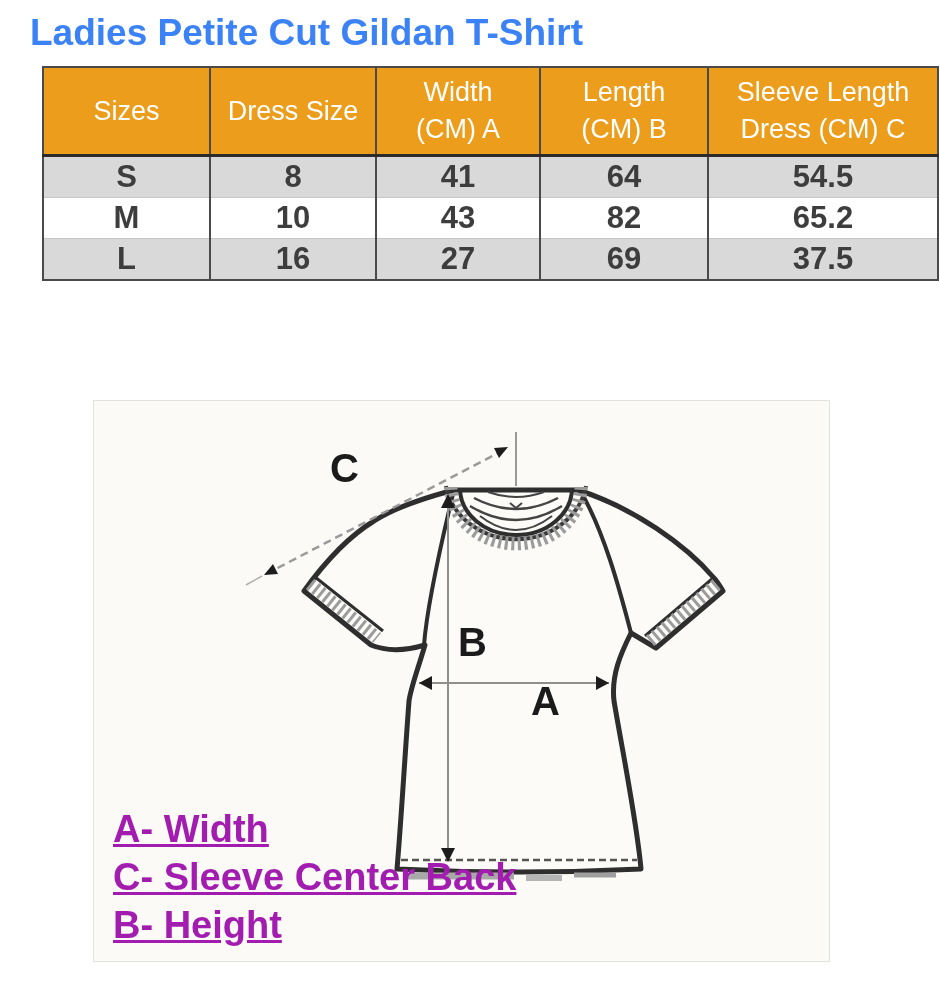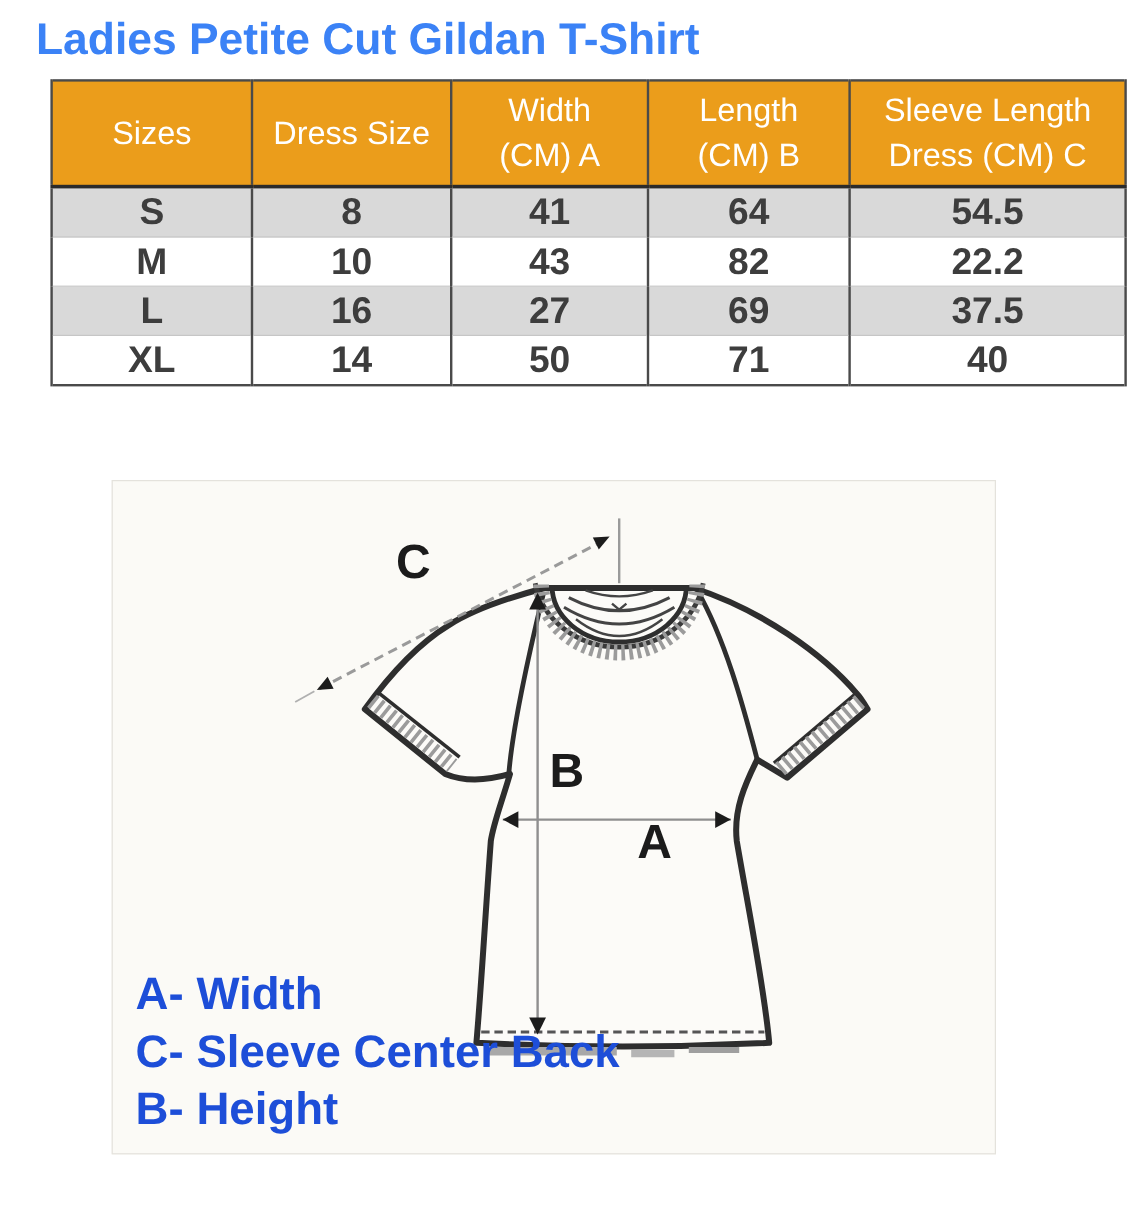--- a/index.html
+++ b/index.html
@@ -38,22 +38,23 @@
     background:#ffffff;
   }
   table.size-table tr.alt td{background:#d9d9d9;}
   .diagram-box{
     position:absolute;left:93px;top:400px;width:737px;height:562px;
     background:#fbfaf6;border:1px solid #e4e2dc;box-sizing:border-box;
   }
   .diagram-box svg{position:absolute;left:0;top:0;}
   .legend{
     position:absolute;left:19px;top:404px;
-    font-size:38px;font-weight:bold;color:#1d4ed8;line-height:48px;
+    font-size:38px;font-weight:bold;color:#a21caf;line-height:48px;
     white-space:nowrap;
+    text-decoration:underline;
   }
   .marker-label{
     font-family:"Liberation Sans", sans-serif;
     font-weight:bold;font-size:40px;fill:#1b1b1b;
   }
 </style>
 </head>
 <body>
 
 <div class="page-title">Ladies Petite Cut Gildan T-Shirt</div>
@@ -106,35 +107,28 @@
       <td>8</td>
       <td>41</td>
       <td>64</td>
       <td>54.5</td>
     </tr>
     <tr>
       <td>M</td>
       <td>10</td>
       <td>43</td>
       <td>82</td>
-      <td>22.2</td>
+      <td>65.2</td>
     </tr>
     <tr class="alt">
       <td>L</td>
       <td>16</td>
       <td>27</td>
       <td>69</td>
       <td>37.5</td>
-    </tr>
-    <tr>
-      <td>XL</td>
-      <td>14</td>
-      <td>50</td>
-      <td>71</td>
-      <td>40</td>
     </tr>
   </tbody>
 </table>
 
 <div class="diagram-box">
   <svg width="737" height="562" viewBox="0 0 737 560">
 
     <path d="M 360 88
          C 326 97 297 108 280 119
          C 252 136 228 164 210 189

